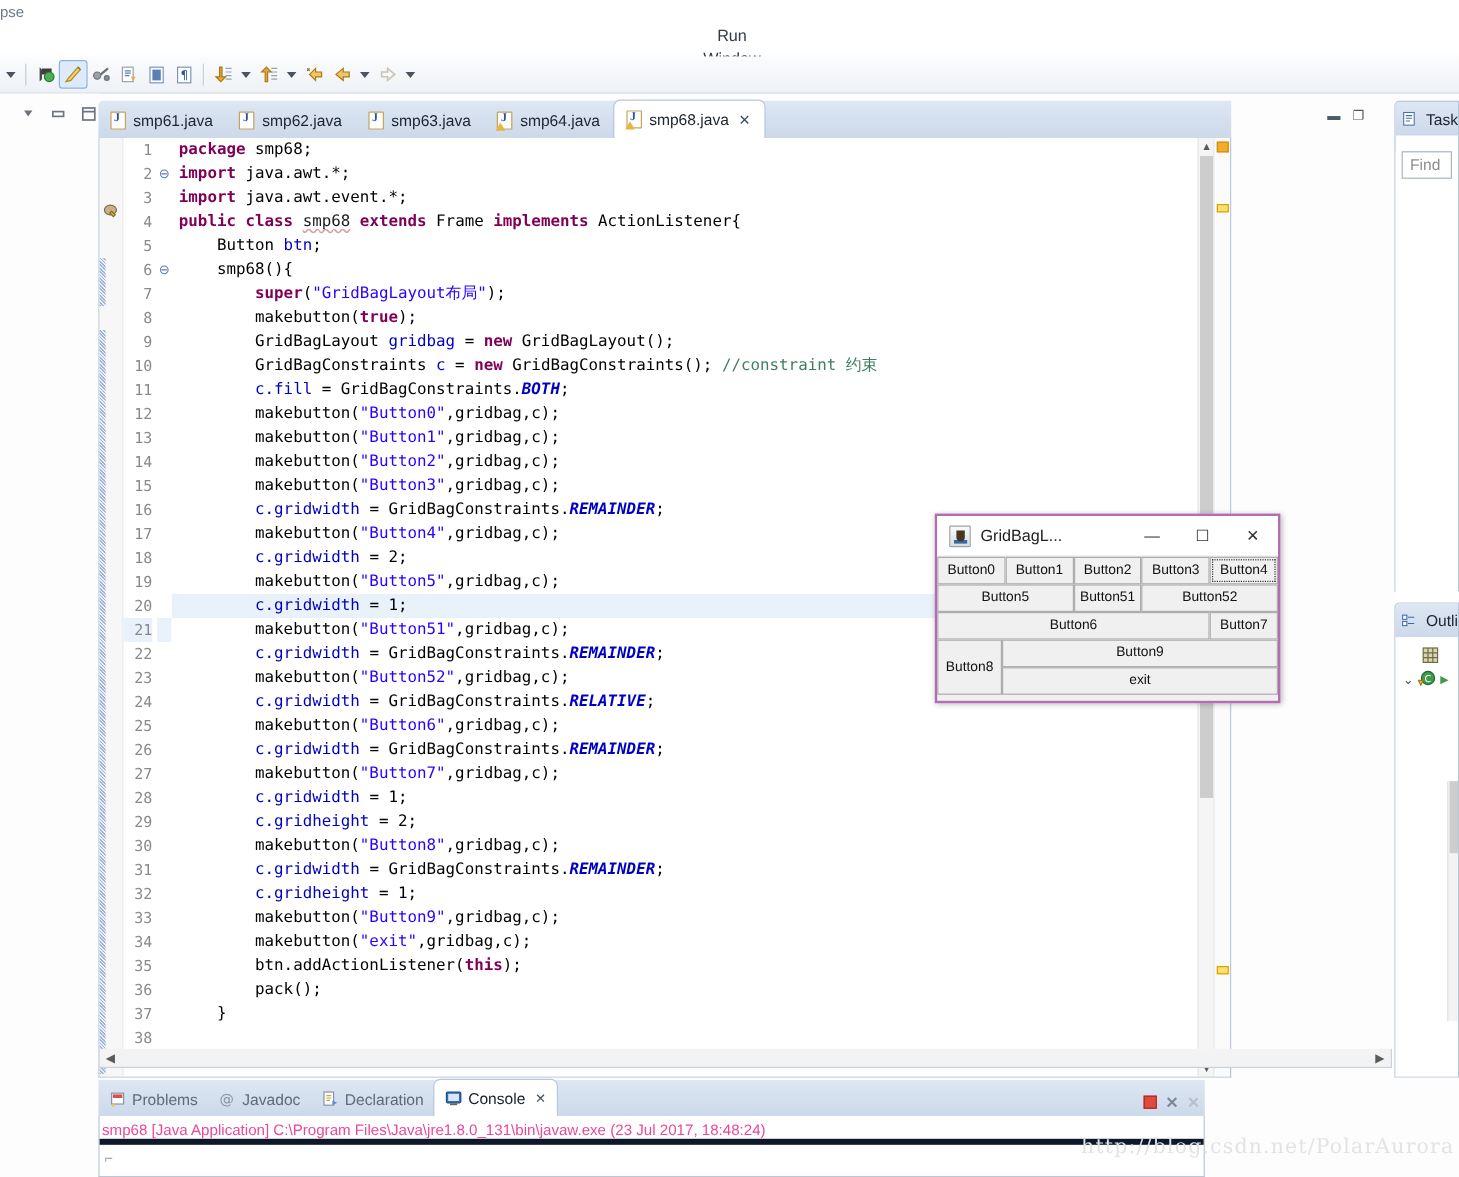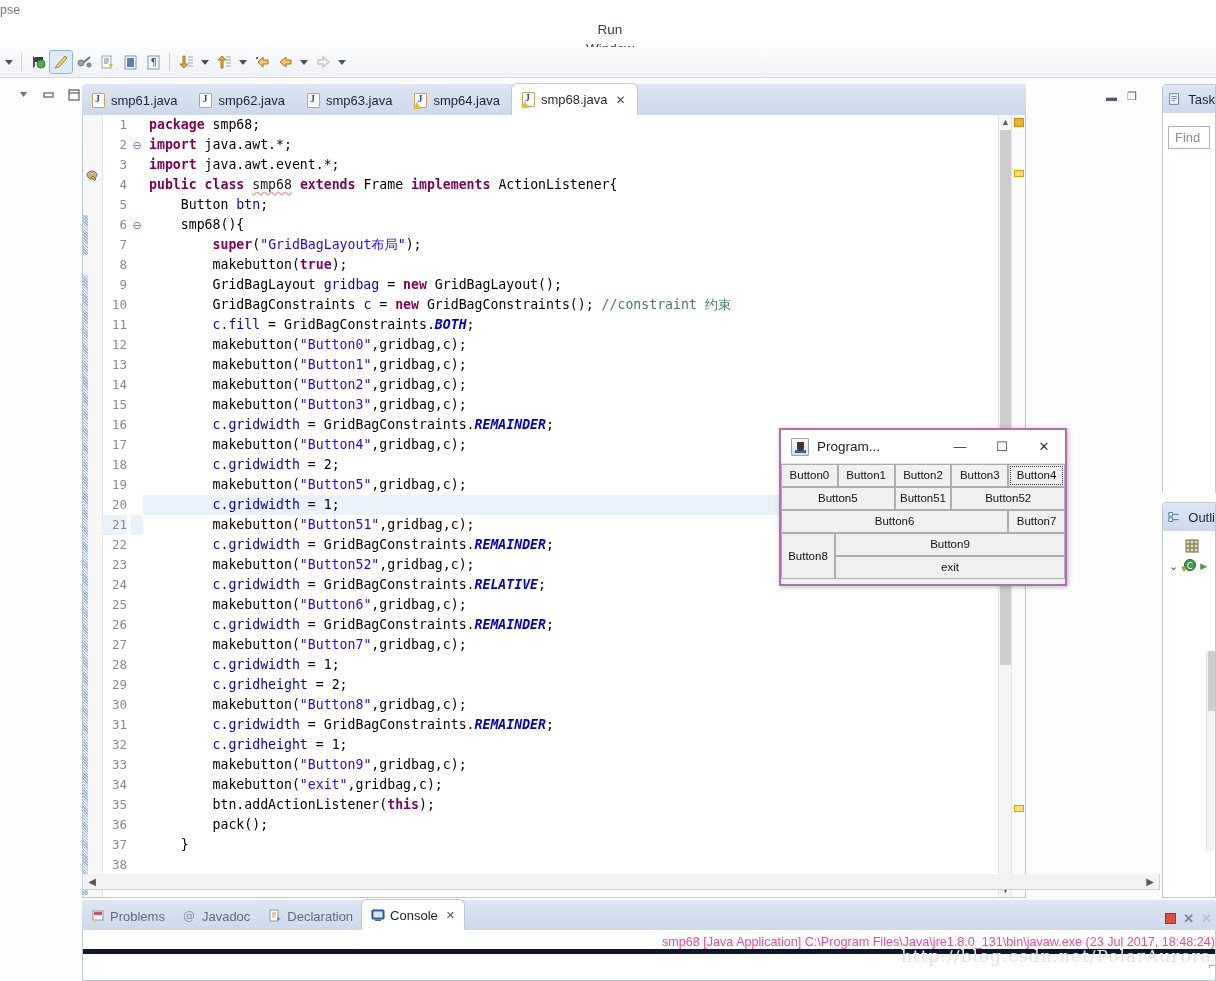--- a/index.html
+++ b/index.html
@@ -208,23 +208,22 @@
   }
   .view-body { background:#ffffff; position:relative; }
   .find-box {
     margin:13px 5px 0 5px; height:23px; border:1px solid #a9b4c2;
     background:#ffffff; color:#8d8d8d; font-size:13px;
     display:flex; align-items:center; padding-left:6px;
   }
 
   
   .console-panel {
-    position:absolute; left:82px; top:900px; width:1134px; height:81px;
+    position:absolute; left:82px; top:900px; width:922px; height:81px;
     background:#ffffff;
-    text-align:right;
   }
   .console-tabs {
     height:30px; background:linear-gradient(#dee7f3,#ccd9ea);
     display:flex; align-items:flex-end; position:relative;
   }
   .ctab {
     display:flex; align-items:center; gap:5px; height:28px;
     padding:0 9px; font-size:13px; color:#5f6b78; white-space:nowrap;
   }
   .ctab.active {
@@ -553,21 +552,21 @@
   </div>
 
   <div style="position:absolute;left:1106px;top:90px;display:flex;gap:10px;align-items:center;">
     <span style="color:#4f5a68;font-size:11px;">▬</span>
     <span style="color:#4f5a68;font-size:11px;">❐</span>
   </div>
 
   <div class="awt-frame">
     <div class="awt-title">
       <div class="awt-title-ico"></div>
-      <div class="awt-title-text">Program...</div>
+      <div class="awt-title-text">GridBagL...</div>
       <div class="awt-ctl">—</div>
       <div class="awt-ctl">☐</div>
       <div class="awt-ctl">✕</div>
     </div>
     <div class="awt-grid" id="awt-grid">
         <div class="awt-row">
           <div class="awt-btn" style="width: 20%;">Button0</div>
           <div class="awt-btn" style="width: 20%;">Button1</div>
           <div class="awt-btn" style="width: 20%;">Button2</div>
           <div class="awt-btn" style="width: 20%;">Button3</div>

